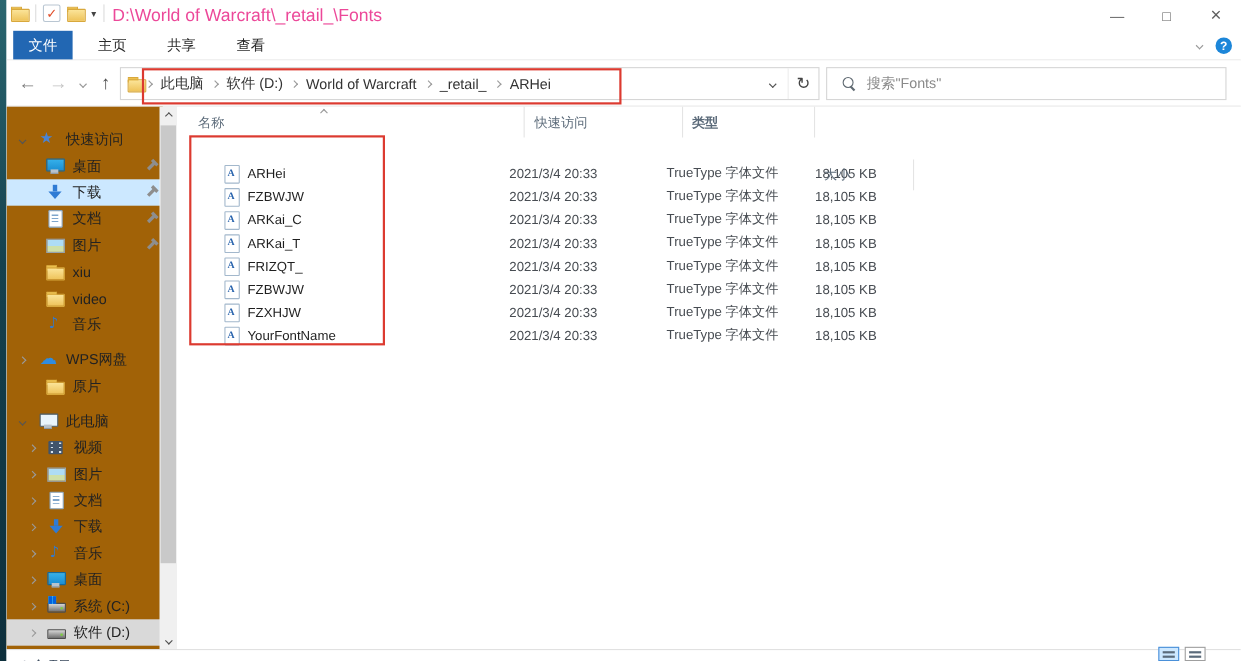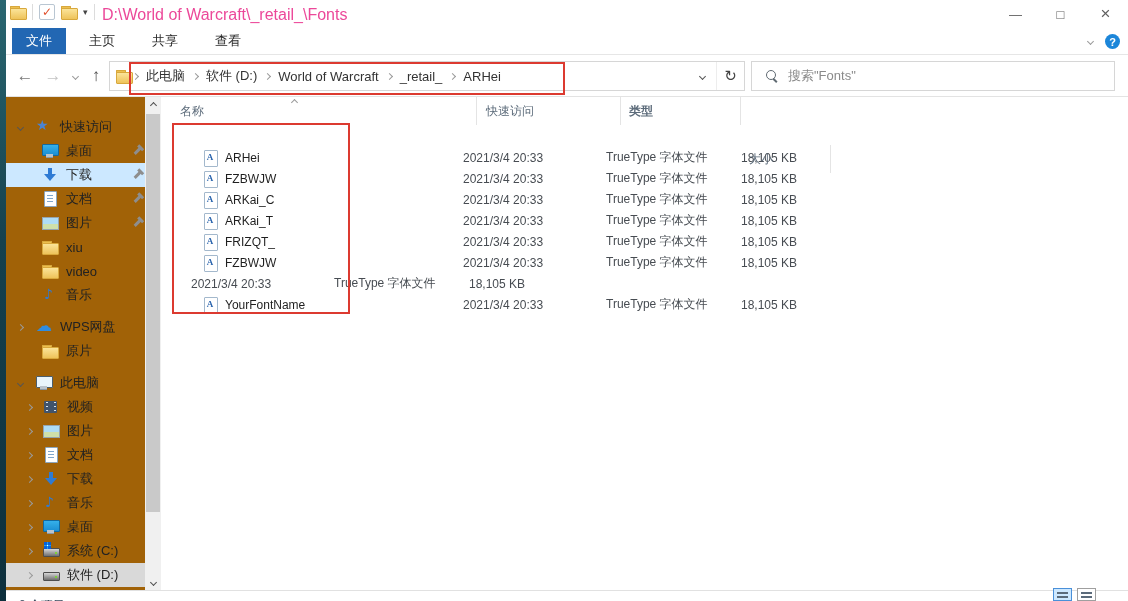--- a/index.html
+++ b/index.html
@@ -425,20 +425,24 @@
         <div class="frow">
           <div class="c-name">
             <span class="ic ic-fontfile"></span>
             <span class="nm">FZBWJW</span>
           </div>
           <div class="c-date">2021/3/4 20:33</div>
           <div class="c-type">TrueType 字体文件</div>
           <div class="c-size">18,105 KB</div>
         </div>
         <div class="frow">
+          <div class="c-name">
+            <span class="ic ic-fontfile"></span>
+            <span class="nm">FZXHJW</span>
+          </div>
           <div class="c-date">2021/3/4 20:33</div>
           <div class="c-type">TrueType 字体文件</div>
           <div class="c-size">18,105 KB</div>
         </div>
         <div class="frow">
           <div class="c-name">
             <span class="ic ic-fontfile"></span>
             <span class="nm">YourFontName</span>
           </div>
           <div class="c-date">2021/3/4 20:33</div>

